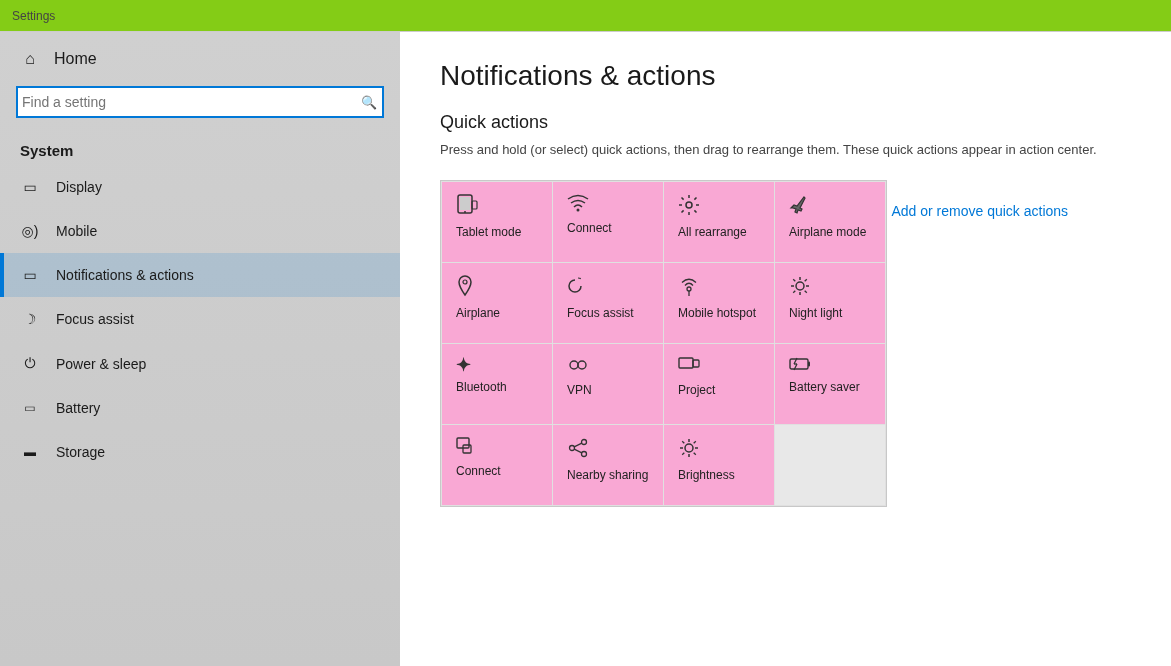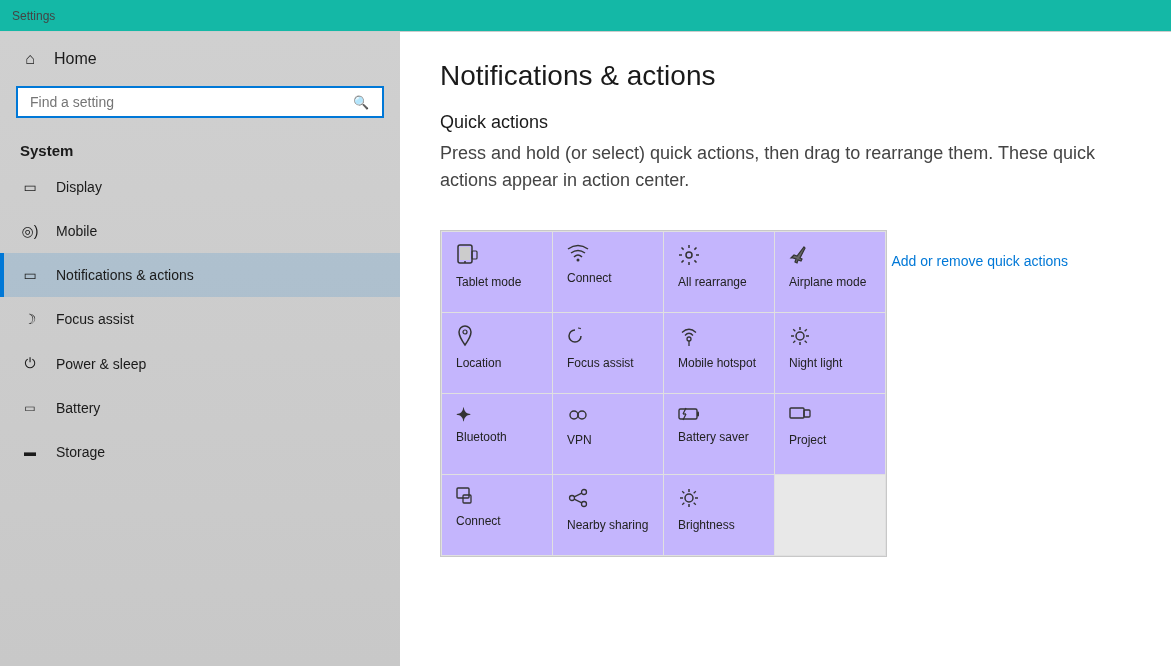--- a/index.html
+++ b/index.html
@@ -7,21 +7,21 @@
       font-family: 'Segoe UI', Arial, sans-serif;
       background: #f3f3f3;
       display: flex;
       flex-direction: column;
       height: 666px;
       width: 1171px;
       overflow: hidden;
       color: #1a1a1a;
     }
     .title-bar {
-      background: #14b8a6;
+      background: #84cc16;
       padding: 6px 12px;
       font-size: 12px;
       color: #444;
       border-bottom: 1px solid #ccc;
       height: 32px;
       display: flex;
       align-items: center;
     }
     .main-container {
       display: flex;
@@ -46,21 +46,21 @@
       font-size: 16px;
       color: #1a1a1a;
       gap: 14px;
     }
     .sidebar-search {
       margin: 0 16px 16px 16px;
       display: flex;
       align-items: center;
       background: #fff;
       border: 2px solid #0078d7;
-      padding: 6px 12px;
+      padding: 6px 4px;
       gap: 8px;
     }
     .sidebar-search input {
       border: none;
       outline: none;
       flex: 1;
       font-size: 14px;
       color: #888;
       background: transparent;
     }
@@ -104,36 +104,36 @@
       color: #1a1a1a;
       margin-bottom: 20px;
     }
     .section-title {
       font-size: 18px;
       font-weight: 400;
       color: #1a1a1a;
       margin-bottom: 7px;
     }
     .description {
-      font-size: 18px;
+      font-size: 13px;
       color: #444;
-      margin-bottom: 36px;
+      margin-bottom: 20px;
       line-height: 1.5;
     }
     
     .quick-actions-grid {
       border: 1px solid #c8c8c8;
       display: inline-grid;
       grid-template-columns: repeat(4, 110px);
       background: #e0e0e0;
       gap: 1px;
       padding: 1px;
     }
     .quick-action-tile {
-      background: #c4b5fd;
+      background: #f9a8d4;
       display: flex;
       flex-direction: column;
       align-items: flex-start;
       padding: 12px 14px 10px 14px;
       min-height: 80px;
       cursor: pointer;
       gap: 6px;
     }
     .quick-action-tile.empty {
       background: #e8e8e8;
@@ -258,21 +258,21 @@
         <span class="tile-label">Airplane mode</span>
       </div>
 
       <div class="quick-action-tile">
         <span class="tile-icon">
           <svg width="18" height="22" viewBox="0 0 18 22" fill="none" xmlns="http://www.w3.org/2000/svg">
             <path d="M9 1C5.7 1 3 3.7 3 7c0 4.5 6 13 6 13s6-8.5 6-13c0-3.3-2.7-6-6-6z" stroke="#333" stroke-width="1.5" fill="none"></path>
             <circle cx="9" cy="7" r="2" stroke="#333" stroke-width="1.2" fill="none"></circle>
           </svg>
         </span>
-        <span class="tile-label">Location</span>
+        <span class="tile-label">Airplane</span>
       </div>
       <div class="quick-action-tile">
         <span class="tile-icon">
           <svg width="22" height="22" viewBox="0 0 22 22" fill="none" xmlns="http://www.w3.org/2000/svg">
             <path d="M14 11c0 3.3-2.7 6-6 6s-6-2.7-6-6 2.7-6 6-6" stroke="#333" stroke-width="1.5" fill="none"></path>
             <path d="M11 3c1 0 2 .2 2.8.6" stroke="#333" stroke-width="1.2"></path>
           </svg>
         </span>
         <span class="tile-label">Focus assist</span>
       </div>
@@ -312,38 +312,38 @@
         <span class="tile-icon">
           <svg width="22" height="18" viewBox="0 0 22 18" fill="none" xmlns="http://www.w3.org/2000/svg">
             <circle cx="7" cy="9" r="4" stroke="#333" stroke-width="1.4" fill="none"></circle>
             <circle cx="15" cy="9" r="4" stroke="#333" stroke-width="1.4" fill="none"></circle>
           </svg>
         </span>
         <span class="tile-label">VPN</span>
       </div>
       <div class="quick-action-tile">
         <span class="tile-icon">
+          <svg width="22" height="18" viewBox="0 0 22 18" fill="none" xmlns="http://www.w3.org/2000/svg">
+            <rect x="1" y="2" width="14" height="10" rx="1" stroke="#333" stroke-width="1.4" fill="none"></rect>
+            <rect x="15" y="4" width="6" height="7" rx="1" stroke="#333" stroke-width="1.3" fill="none"></rect>
+          </svg>
+        </span>
+        <span class="tile-label">Project</span>
+      </div>
+      <div class="quick-action-tile">
+        <span class="tile-icon">
           <svg width="22" height="14" viewBox="0 0 22 14" fill="none" xmlns="http://www.w3.org/2000/svg">
             <rect x="1" y="2" width="18" height="10" rx="1.5" stroke="#333" stroke-width="1.4" fill="none"></rect>
             <rect x="19" y="4.5" width="2" height="5" rx="1" fill="#333"></rect>
             <line x1="8" y1="1" x2="5" y2="7" stroke="#333" stroke-width="1.3"></line>
             <line x1="5" y1="7" x2="8" y2="7" stroke="#333" stroke-width="1.3"></line>
             <line x1="8" y1="7" x2="5" y2="13" stroke="#333" stroke-width="1.3"></line>
           </svg>
         </span>
         <span class="tile-label">Battery saver</span>
-      </div>
-      <div class="quick-action-tile">
-        <span class="tile-icon">
-          <svg width="22" height="18" viewBox="0 0 22 18" fill="none" xmlns="http://www.w3.org/2000/svg">
-            <rect x="1" y="2" width="14" height="10" rx="1" stroke="#333" stroke-width="1.4" fill="none"></rect>
-            <rect x="15" y="4" width="6" height="7" rx="1" stroke="#333" stroke-width="1.3" fill="none"></rect>
-          </svg>
-        </span>
-        <span class="tile-label">Project</span>
       </div>
 
       <div class="quick-action-tile">
         <span class="tile-icon">
           <svg width="22" height="18" viewBox="0 0 22 18" fill="none" xmlns="http://www.w3.org/2000/svg">
             <rect x="1" y="1" width="12" height="10" rx="1" stroke="#333" stroke-width="1.4" fill="none"></rect>
             <rect x="7" y="8" width="8" height="8" rx="1" stroke="#333" stroke-width="1.3" fill="none"></rect>
           </svg>
         </span>
         <span class="tile-label">Connect</span>

